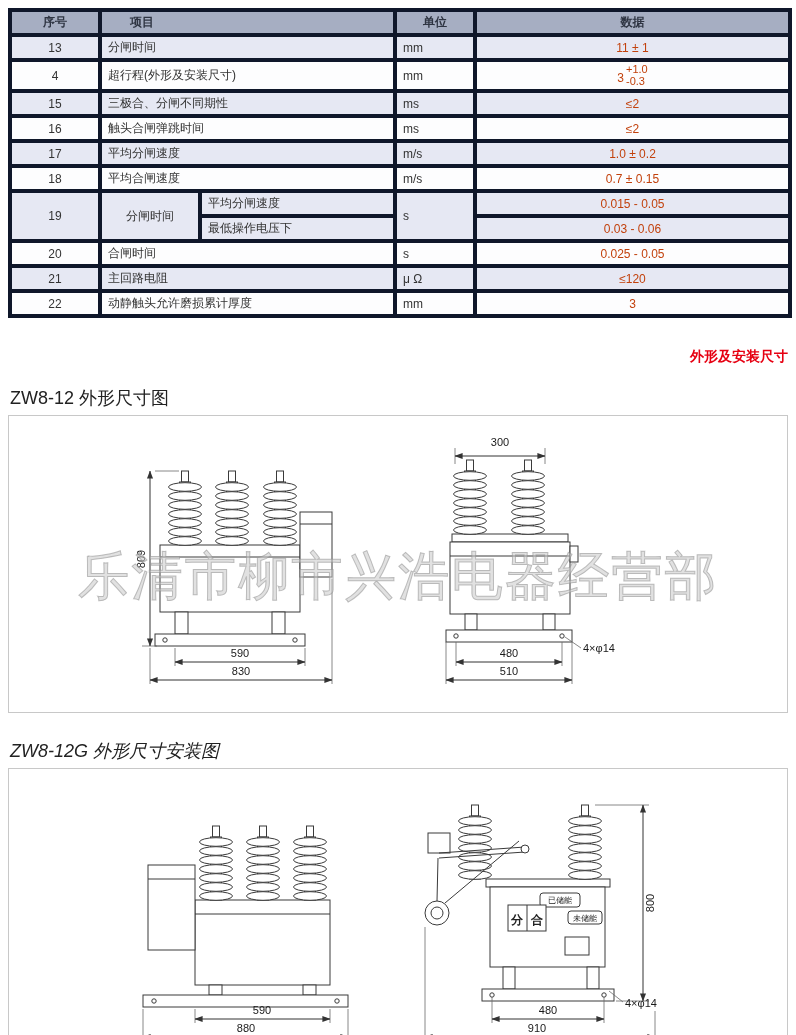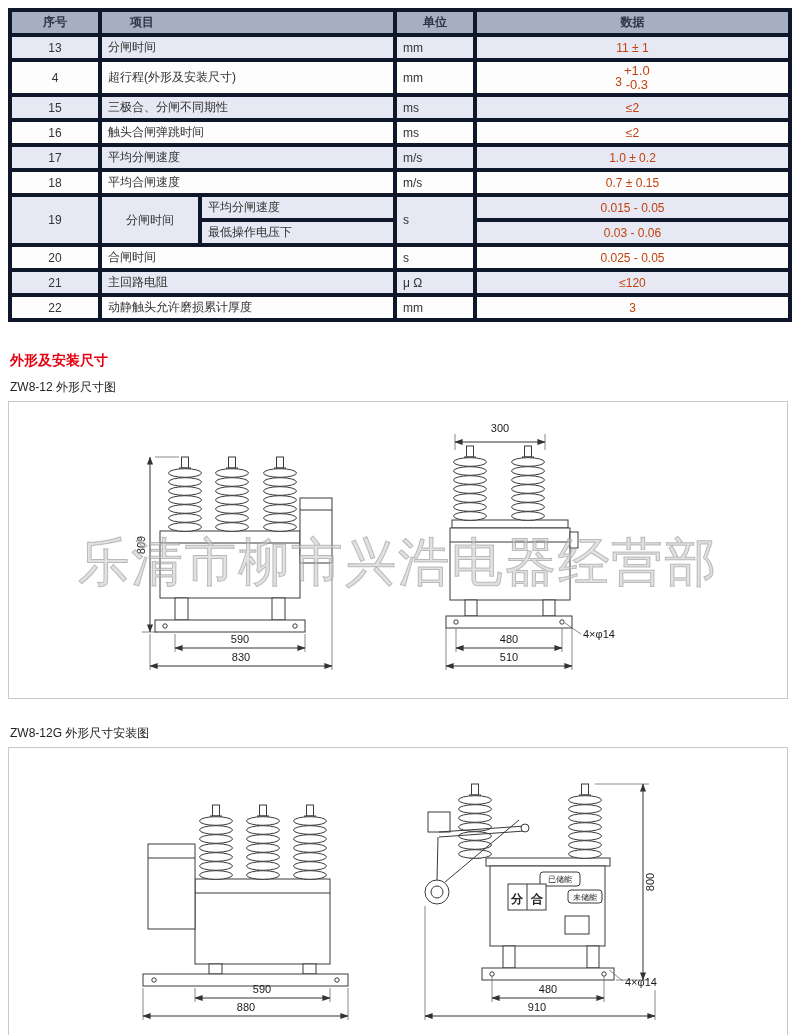--- a/index.html
+++ b/index.html
@@ -18,27 +18,27 @@
   }
   table.spec th.h-item { text-align:left; padding-left:28px; }
   tr.shaded td { background:#e6e8f3; }
   tr.plain  td { background:#fdfdfe; }
   td.c-no   { text-align:center; }
   td.c-item { text-align:left; padding-left:14px; }
   td.c-item-main { text-align:center; }
   td.c-item-sub  { text-align:left; padding-left:14px; }
   td.c-unit { text-align:left; }
   td.c-val  { text-align:center; color:#c2410c; }
-  .tol { display:inline-block; vertical-align:-3px; margin-left:2px; font-size:13px; line-height:1.05; text-align:center; }
+  .tol { display:inline-block; vertical-align:-3px; margin-left:2px; font-size:11px; line-height:1.05; text-align:left; }
   .tol span { display:block; }
 
   
-  .sec-title { margin:30px 0 0 2px; font-size:14px; font-weight:bold; color:#e60012; }
-  .fig-label { margin:9px 0 5px 2px; font-size:12px; color:#222; }
-  .fig-label.second { margin-top:26px; }
+  .sec-title { margin:30px 0 0 2px; font-size:14px; font-weight:bold; color:#e60012;text-align:right; }
+  .fig-label { margin:20px 0 5px 2px; font-size:18px; color:#222; }
+  .fig-label.second { margin-top:26px;font-style:italic; }
 
   
   .figure-box { width:780px; border:1px solid #c8c8c8; background:#fff; }
 
   svg text { font-family:"Liberation Sans","DejaVu Sans",sans-serif; }
   .draw rect, .draw circle, .draw ellipse { fill:#fff; stroke:#3a3a3a; stroke-width:1; }
   .draw line { stroke:#3a3a3a; stroke-width:1; }
   .dim { stroke:#333; stroke-width:1; }
   .ext { stroke:#6a6a6a; stroke-width:0.8; }
   .dt  { font-size:11px; fill:#1a1a1a; }

